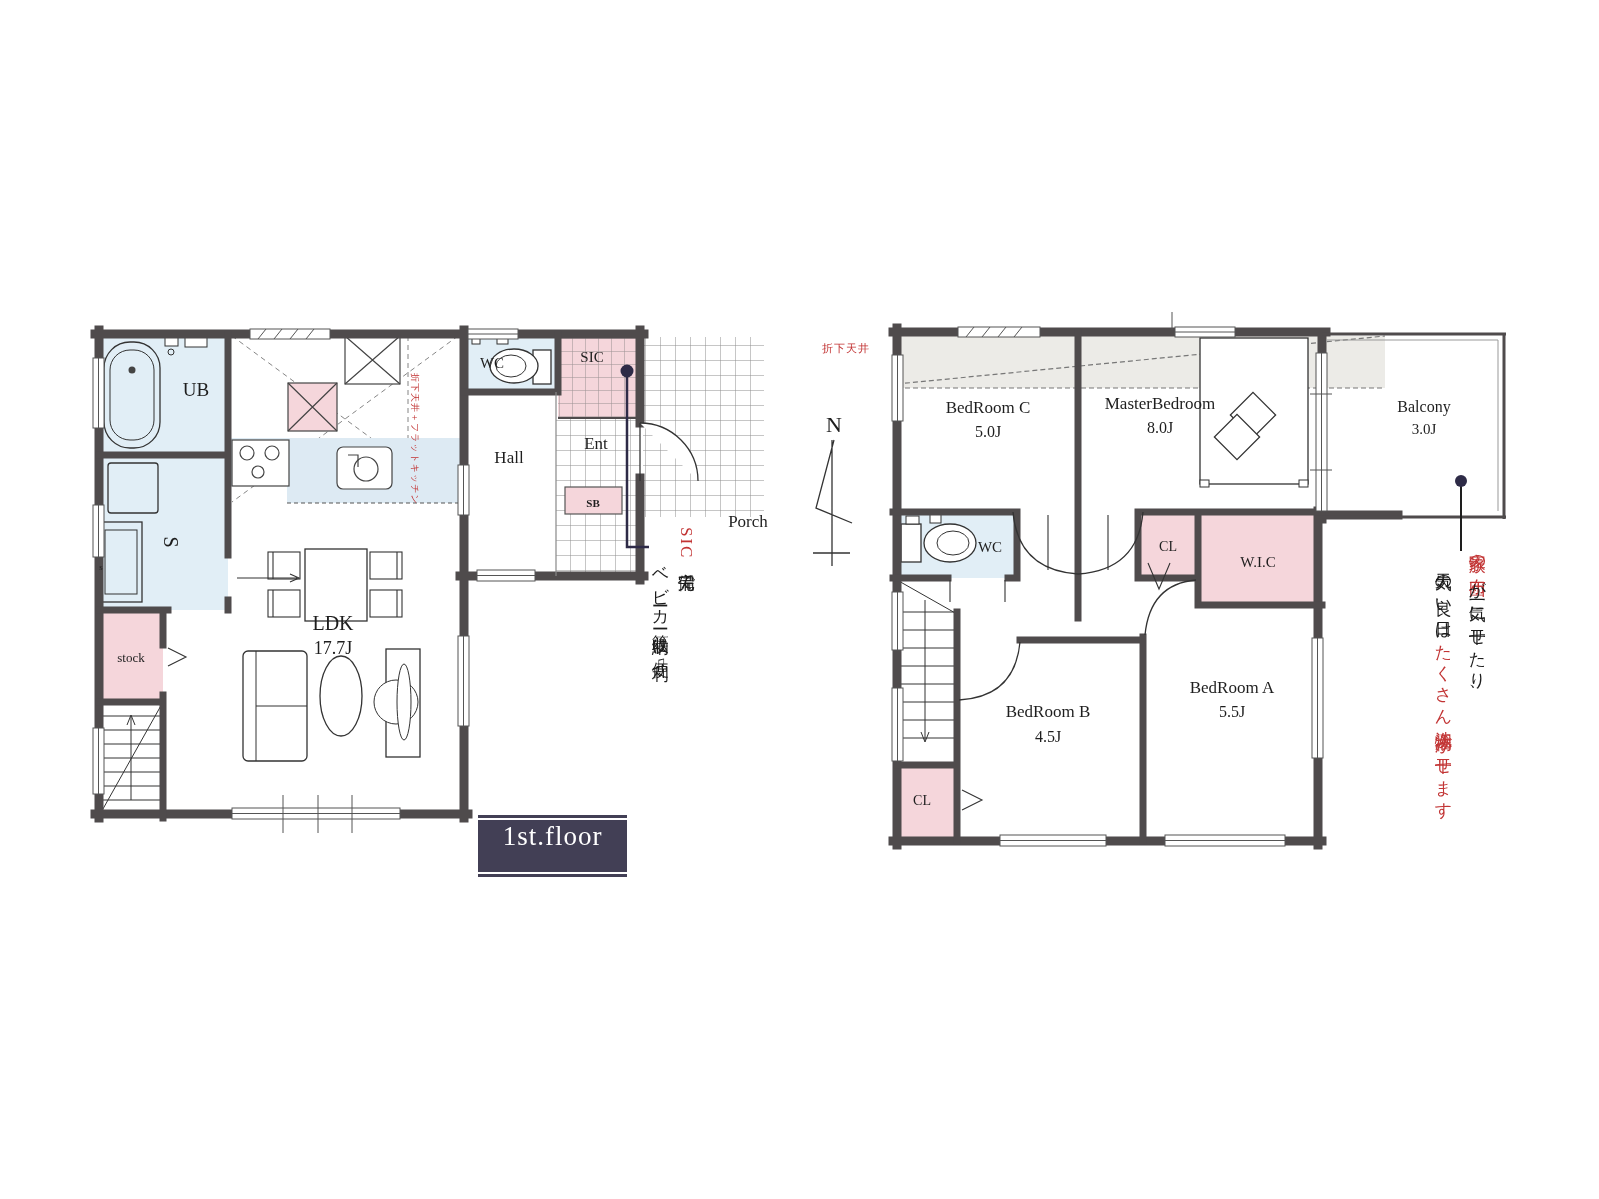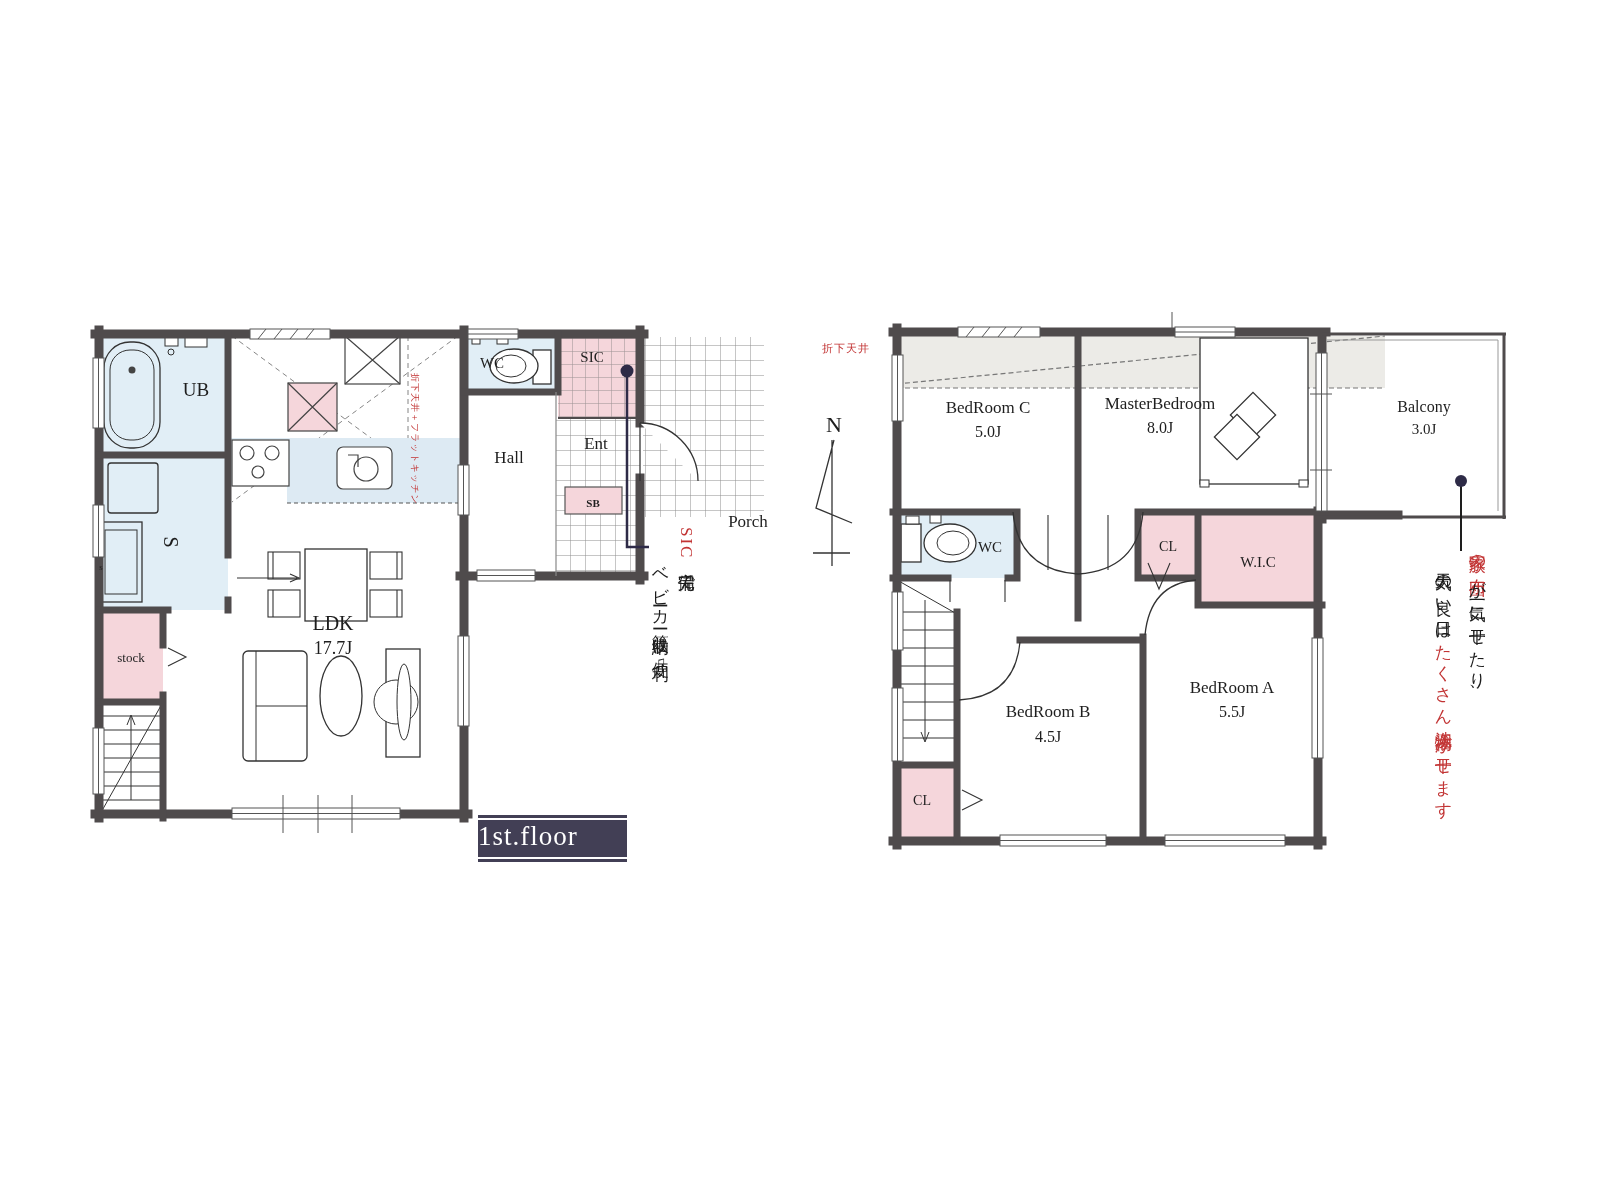--- a/index.html
+++ b/index.html
@@ -5,22 +5,22 @@
   html,body{margin:0;padding:0;background:#fff;}
   #canvas{position:relative;width:1599px;height:1199px;background:#ffffff;overflow:hidden;
           font-family:"Liberation Serif",serif;}
   svg{position:absolute;}
   text{font-family:"Liberation Serif",serif;fill:#1e1e1e;}
   .v{position:absolute;writing-mode:vertical-rl;text-orientation:mixed;line-height:1.05;
      font-family:"Liberation Serif",serif;font-size:17px;letter-spacing:2px;color:#1c1c1c;}
   .red{color:#c23434;}
   .floor-label{position:absolute;}
   .floor-label .bar{height:3px;background:#423f55;margin:2px 0;}
-  .floor-label .box{background:#423f55;color:#fff;font-size:27px;
-                    padding:1px 0 5px 0;letter-spacing:1px;}
+  .floor-label .box{background:#423f55;color:#fff;text-align:center;font-size:27px;
+                    padding:1px 0 20px 0;letter-spacing:1px;}
   #kitchen-note{position:absolute;left:421px;top:373px;transform:rotate(90deg);
      transform-origin:0 0;font-size:9px;color:#c23434;white-space:nowrap;letter-spacing:1px;
      font-family:"Liberation Sans",sans-serif;}
   #sloped-note{position:absolute;left:822px;top:341px;font-size:11px;color:#c23434;
      font-family:"Liberation Sans",sans-serif;letter-spacing:1px;}
 </style>
 </head>
 <body>
 
 <div id="canvas">

